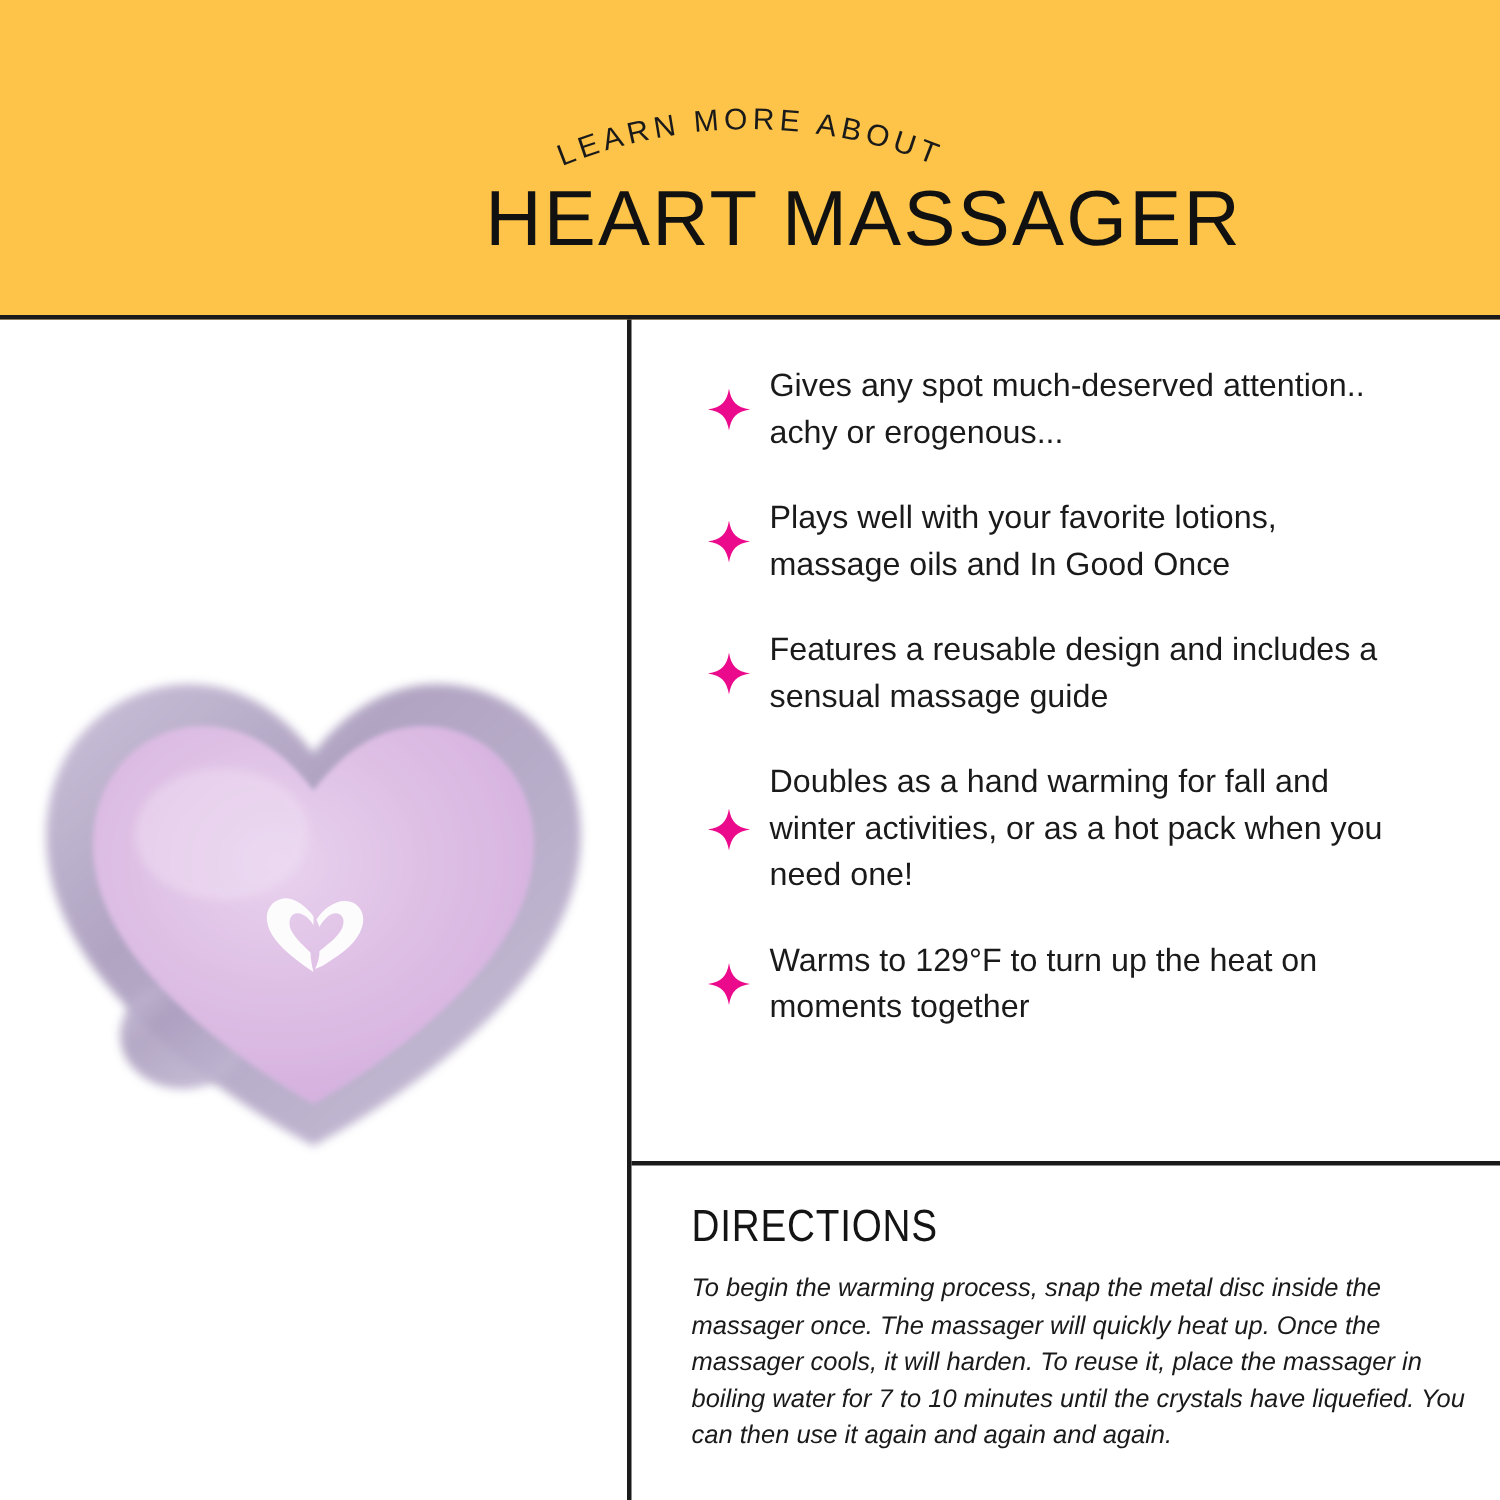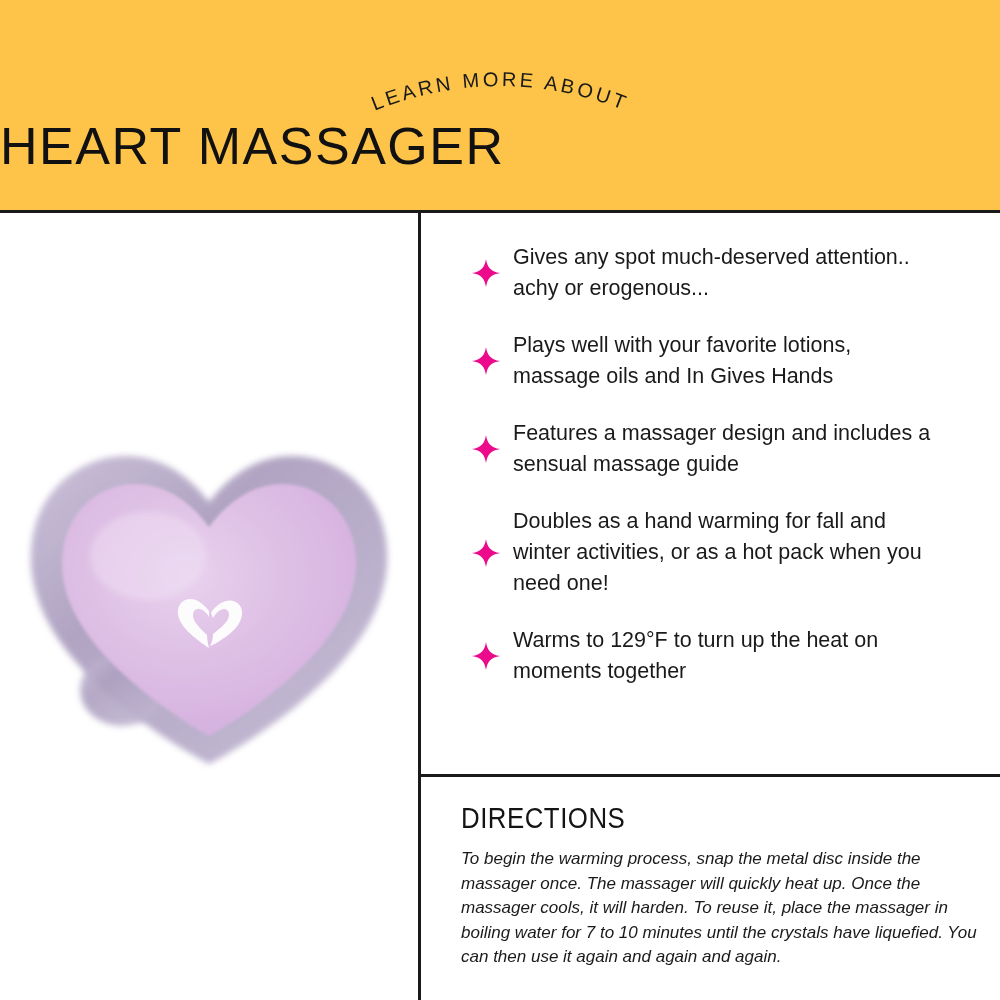--- a/index.html
+++ b/index.html
@@ -49,21 +49,21 @@
     font-size: 20px;
     letter-spacing: 3.2px;
     fill: #1a1a1a;
     font-weight: 400;
   }
   .main-title {
     position: absolute;
     left: 0;
     top: 116px;
     width: 828px;
-    text-align: left;
+    text-align: right;
     font-family: "Liberation Sans", sans-serif;
     font-size: 52px;
     line-height: 60px;
     letter-spacing: 1.5px;
     color: #111111;
     font-weight: 400;
     white-space: nowrap;
   }
 
   
@@ -265,28 +265,28 @@
       <svg class="star-icon" viewBox="0 0 32 32" xmlns="http://www.w3.org/2000/svg">
         <path d="M16 1 C17.6 10.6 21.4 14.4 31 16 C21.4 17.6 17.6 21.4 16 31 C14.4 21.4 10.6 17.6 1 16 C10.6 14.4 14.4 10.6 16 1 Z" fill="#ec0a8c"></path>
       </svg>
       <div class="feature-text">Gives any spot much-deserved attention.. achy or erogenous...</div>
     </div>
 
     <div class="feature-row">
       <svg class="star-icon" viewBox="0 0 32 32" xmlns="http://www.w3.org/2000/svg">
         <path d="M16 1 C17.6 10.6 21.4 14.4 31 16 C21.4 17.6 17.6 21.4 16 31 C14.4 21.4 10.6 17.6 1 16 C10.6 14.4 14.4 10.6 16 1 Z" fill="#ec0a8c"></path>
       </svg>
-      <div class="feature-text">Plays well with your favorite lotions, massage oils and In Gives Hands</div>
-    </div>
-
-    <div class="feature-row">
-      <svg class="star-icon" viewBox="0 0 32 32" xmlns="http://www.w3.org/2000/svg">
-        <path d="M16 1 C17.6 10.6 21.4 14.4 31 16 C21.4 17.6 17.6 21.4 16 31 C14.4 21.4 10.6 17.6 1 16 C10.6 14.4 14.4 10.6 16 1 Z" fill="#ec0a8c"></path>
-      </svg>
-      <div class="feature-text">Features a massager design and includes a sensual massage guide</div>
+      <div class="feature-text">Plays well with your favorite lotions, massage oils and In Good Once</div>
+    </div>
+
+    <div class="feature-row">
+      <svg class="star-icon" viewBox="0 0 32 32" xmlns="http://www.w3.org/2000/svg">
+        <path d="M16 1 C17.6 10.6 21.4 14.4 31 16 C21.4 17.6 17.6 21.4 16 31 C14.4 21.4 10.6 17.6 1 16 C10.6 14.4 14.4 10.6 16 1 Z" fill="#ec0a8c"></path>
+      </svg>
+      <div class="feature-text">Features a reusable design and includes a sensual massage guide</div>
     </div>
 
     <div class="feature-row">
       <svg class="star-icon" viewBox="0 0 32 32" xmlns="http://www.w3.org/2000/svg">
         <path d="M16 1 C17.6 10.6 21.4 14.4 31 16 C21.4 17.6 17.6 21.4 16 31 C14.4 21.4 10.6 17.6 1 16 C10.6 14.4 14.4 10.6 16 1 Z" fill="#ec0a8c"></path>
       </svg>
       <div class="feature-text">Doubles as a hand warming for fall and winter activities, or as a hot pack when you need one!</div>
     </div>
 
     <div class="feature-row">

